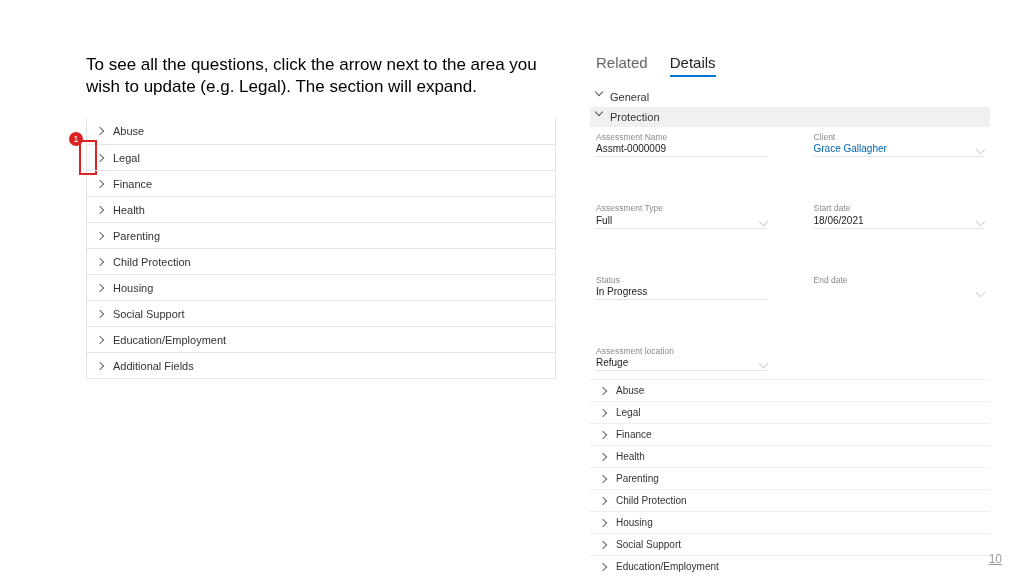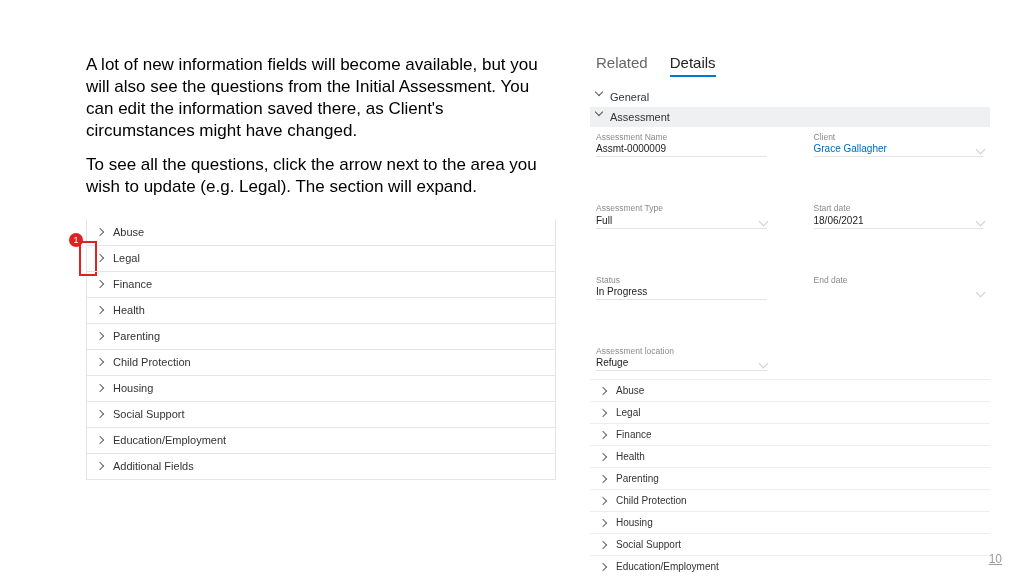--- a/index.html
+++ b/index.html
@@ -144,21 +144,20 @@
     bottom: 10px;
     font-size: 12px;
     color: #9a9a9a;
     text-decoration: underline;
   }
 </style>
 </head>
 <body>
 
 <div class="left-col">
-  <p class="intro-para">A lot of new information fields will become available, but you will also see the questions from the Initial Assessment. You can edit the information saved there, as Client's circumstances might have changed.</p>
   <p class="intro-para">To see all the questions, click the arrow next to the area you wish to update (e.g. Legal). The section will expand.</p>
 
   <div class="left-list">
     <div class="row">
       <span class="chev"></span>
       <span>Abuse</span>
     </div>
     <div class="row" style="position:relative">
       <span class="callout">
         <span class="callout-num">1</span>
@@ -206,21 +205,21 @@
     <div class="tab">Related</div>
     <div class="tab active">Details</div>
   </div>
 
   <div class="section-header">
     <span class="chev-down"></span>
     <span>General</span>
   </div>
   <div class="section-header shaded">
     <span class="chev-down"></span>
-    <span>Assessment</span>
+    <span>Protection</span>
   </div>
 
   <div class="info-grid">
     <div class="field">
       <div class="field-label">Assessment Name</div>
       <div class="field-value">Assmt-0000009</div>
     </div>
     <div class="field">
       <div class="field-label">Client</div>
       <div class="field-value link">Grace Gallagher</div>

